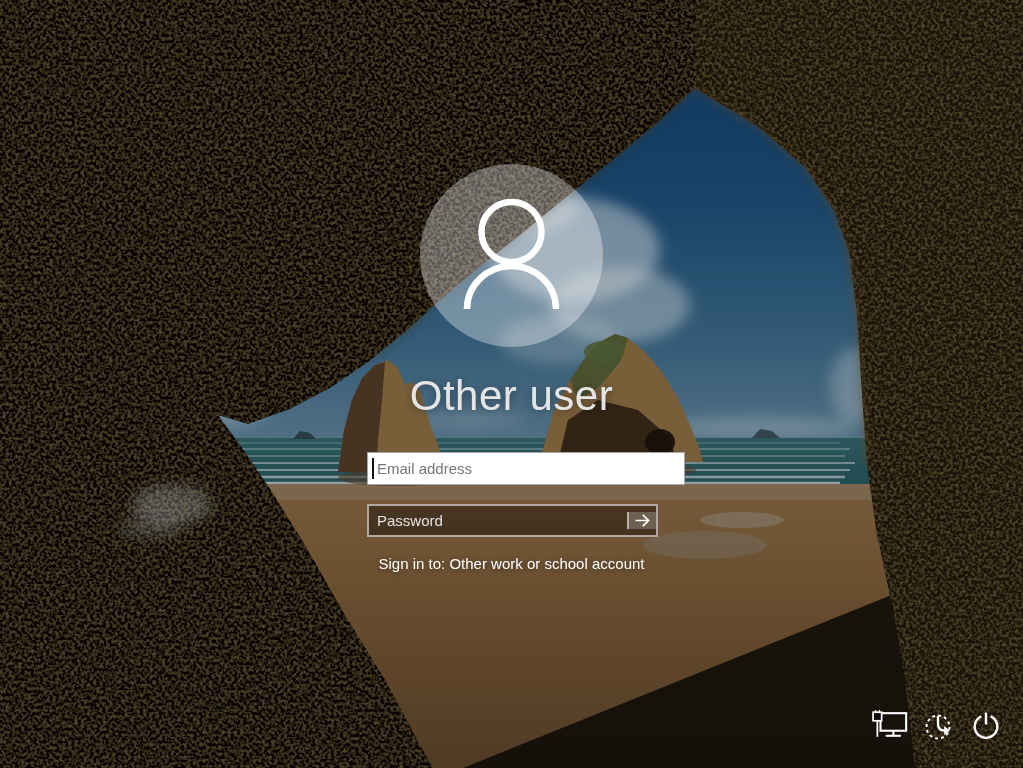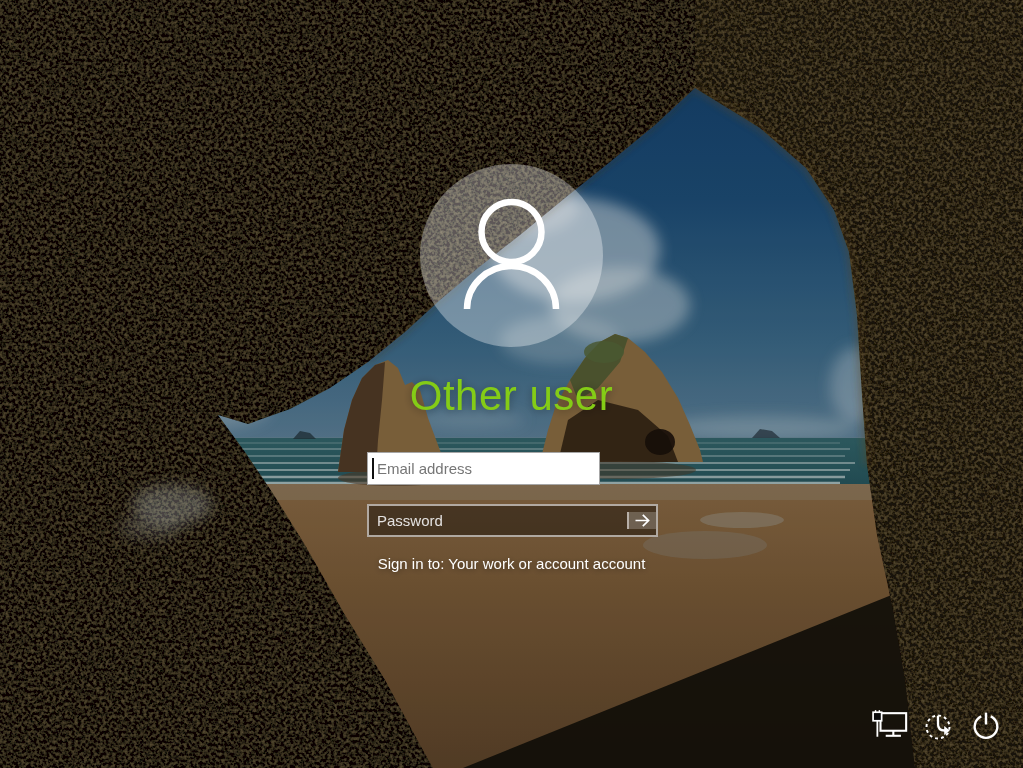--- a/index.html
+++ b/index.html
@@ -7,24 +7,24 @@
     position:relative;width:1023px;height:768px;overflow:hidden;
     font-family:"Liberation Sans","DejaVu Sans",sans-serif;
     -webkit-font-smoothing:antialiased;
   }
   .scene{position:absolute;inset:0;display:block;}
 
   
   .avatar-big{position:absolute;left:420px;top:164px;width:183px;height:183px;}
   .title{
     position:absolute;left:0;top:372px;width:1023px;text-align:center;
-    color:#84cc16;font-size:42px;font-weight:300;letter-spacing:.5px;
+    color:#e5e5e5;font-size:42px;font-weight:300;letter-spacing:.5px;
     text-shadow:0 1px 8px rgba(0,0,0,.35);
   }
-  .email-wrap{position:absolute;left:367px;top:452px;width:233px;height:33px;}
+  .email-wrap{position:absolute;left:367px;top:452px;width:318px;height:33px;}
   .email-input{
     box-sizing:border-box;width:100%;height:100%;
     border:1px solid #a6a6a6;background:#ffffff;color:#1a1a1a;
     font-family:inherit;font-size:15px;padding:0 9px;outline:none;border-radius:0;
   }
   .email-input::placeholder{color:#767676;opacity:1;}
   .caret{
     position:absolute;left:5px;top:6px;width:1.5px;height:21px;background:#101010;
     animation:blink 1.1s steps(1) infinite;
   }
@@ -184,21 +184,21 @@
 
   <div class="password-wrap">
     <input class="password-input" type="password" placeholder="Password" style="">
     <div class="submit-btn">
       <svg width="17" height="17" viewBox="0 0 17 17">
         <path d="M1.5 8.5 H14 M8.8 2.8 L14.6 8.5 L8.8 14.2" fill="none" stroke="#ffffff" stroke-width="1.7"></path>
       </svg>
     </div>
   </div>
 
-  <div class="hint">Sign in to: Your work or account account</div>
+  <div class="hint">Sign in to: Other work or school account</div>
 
   <div class="user-list">
 
     
 
     
 
   </div>
 
   <div class="tray">

